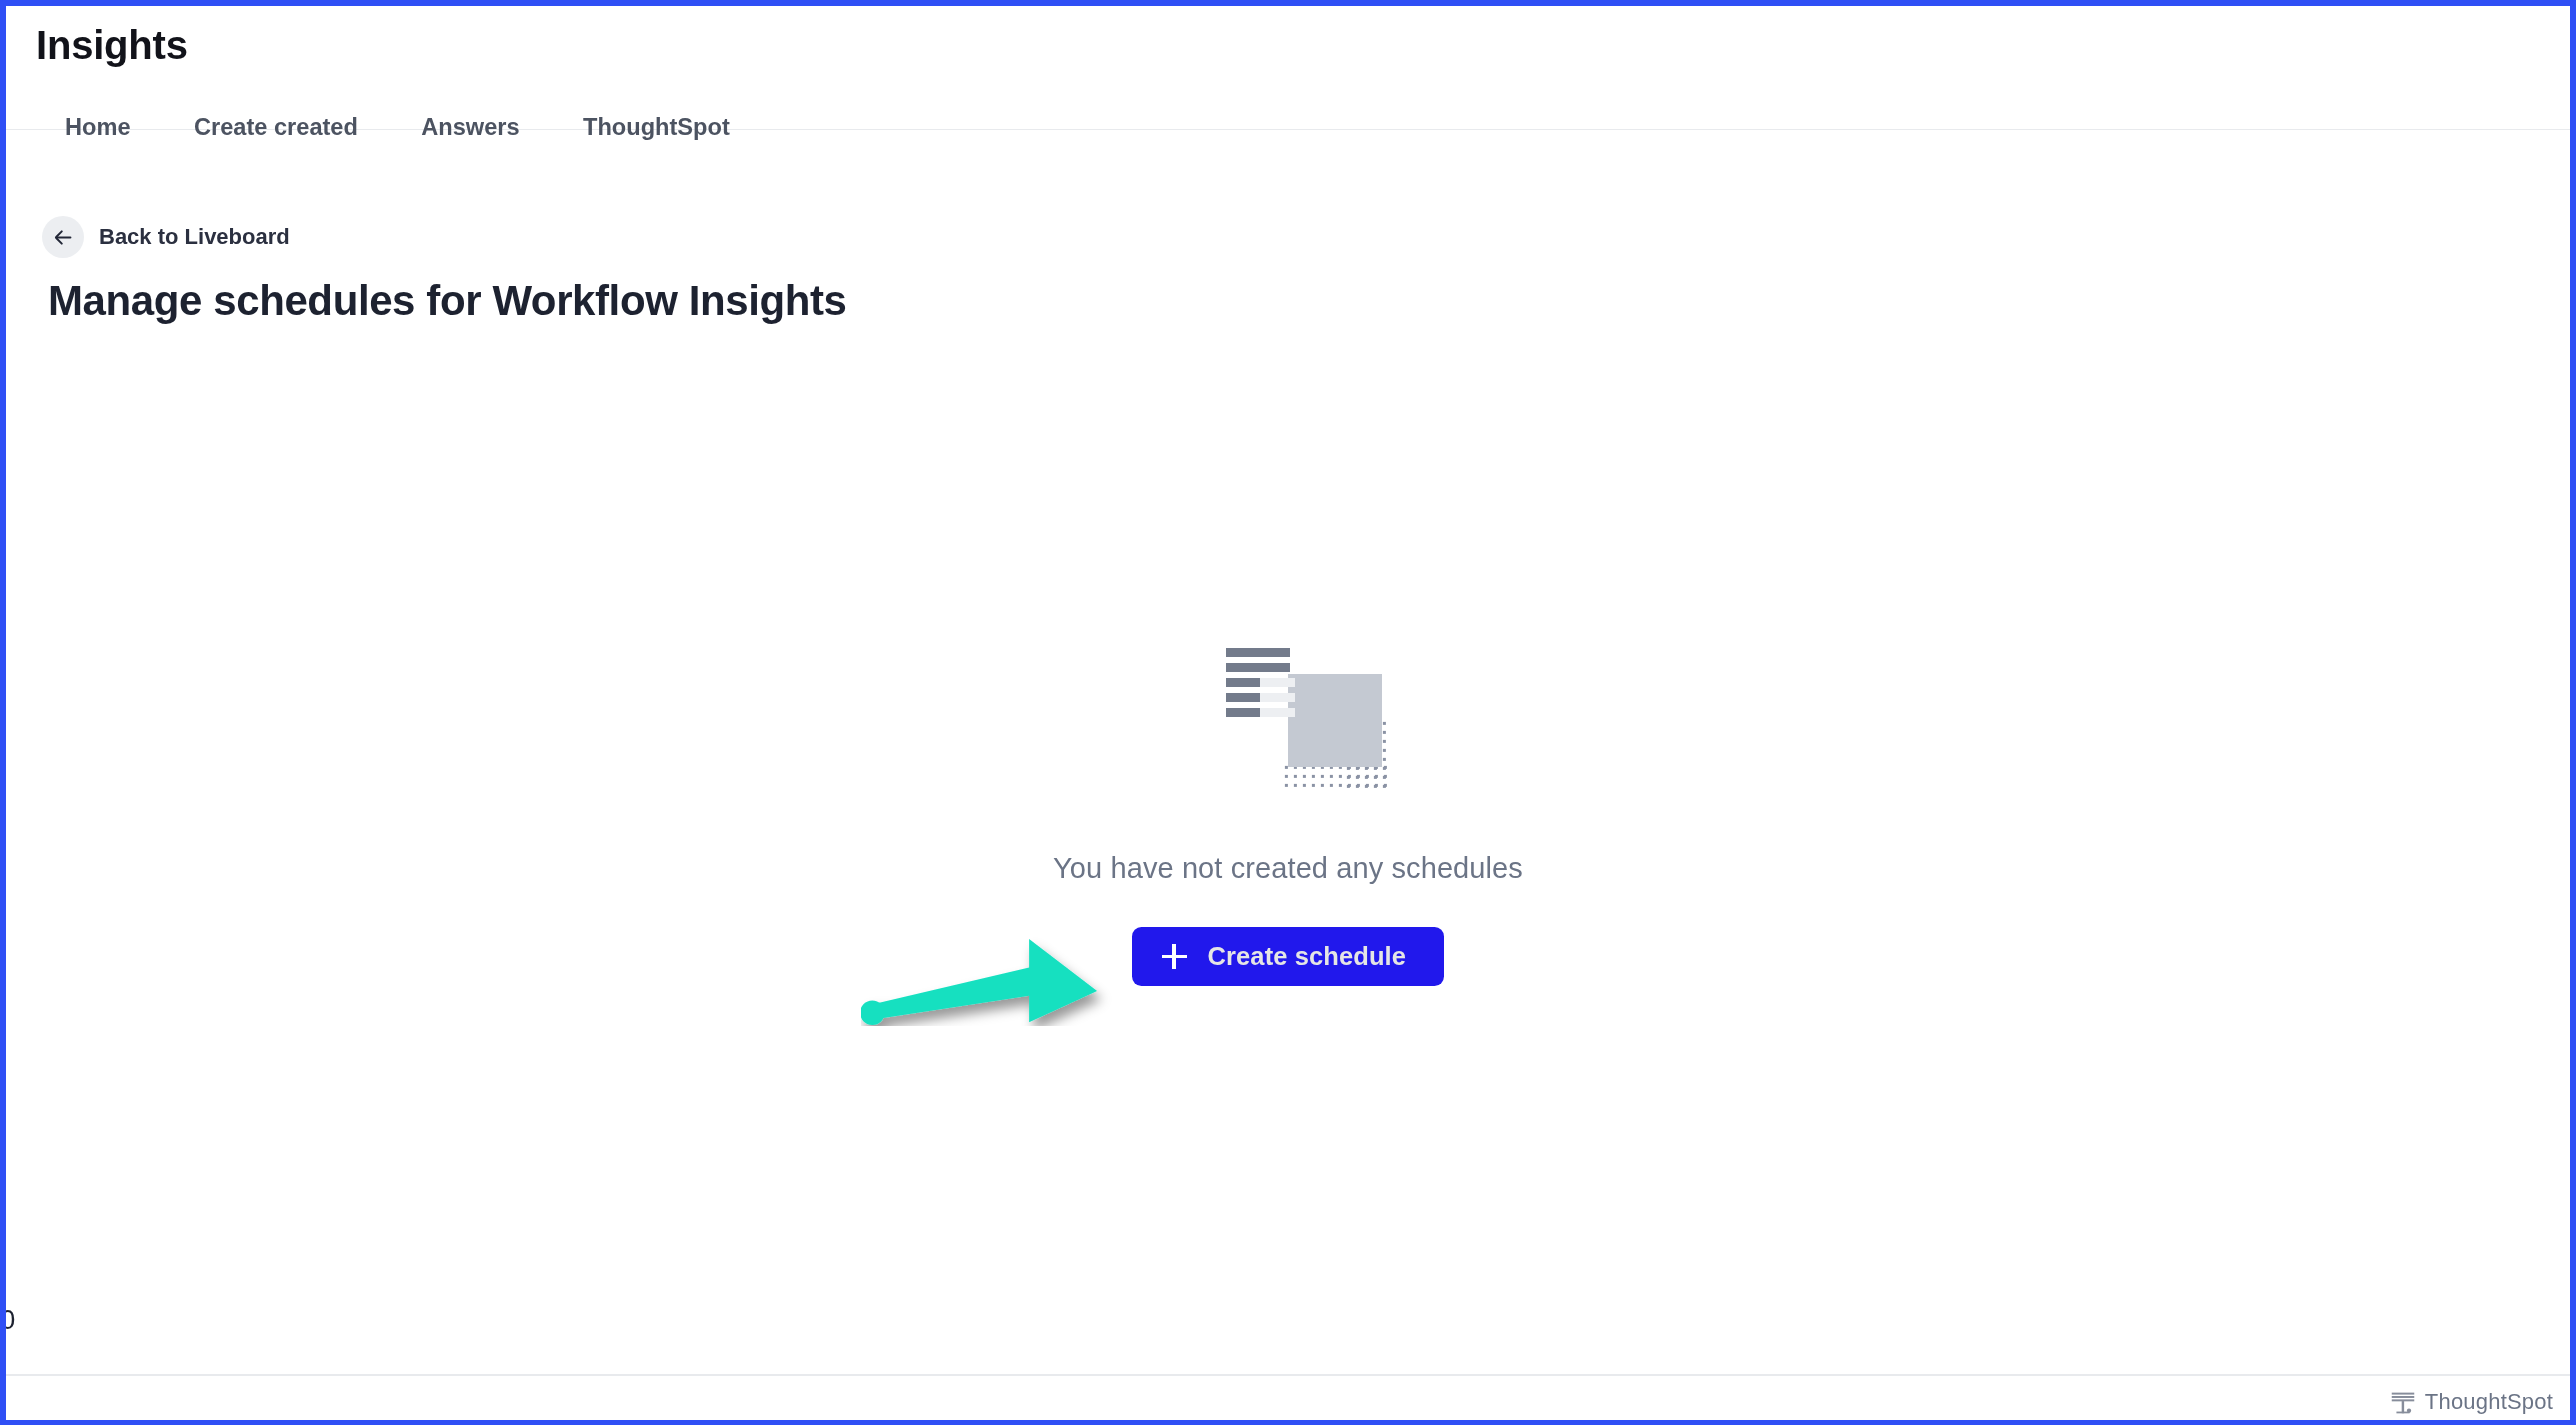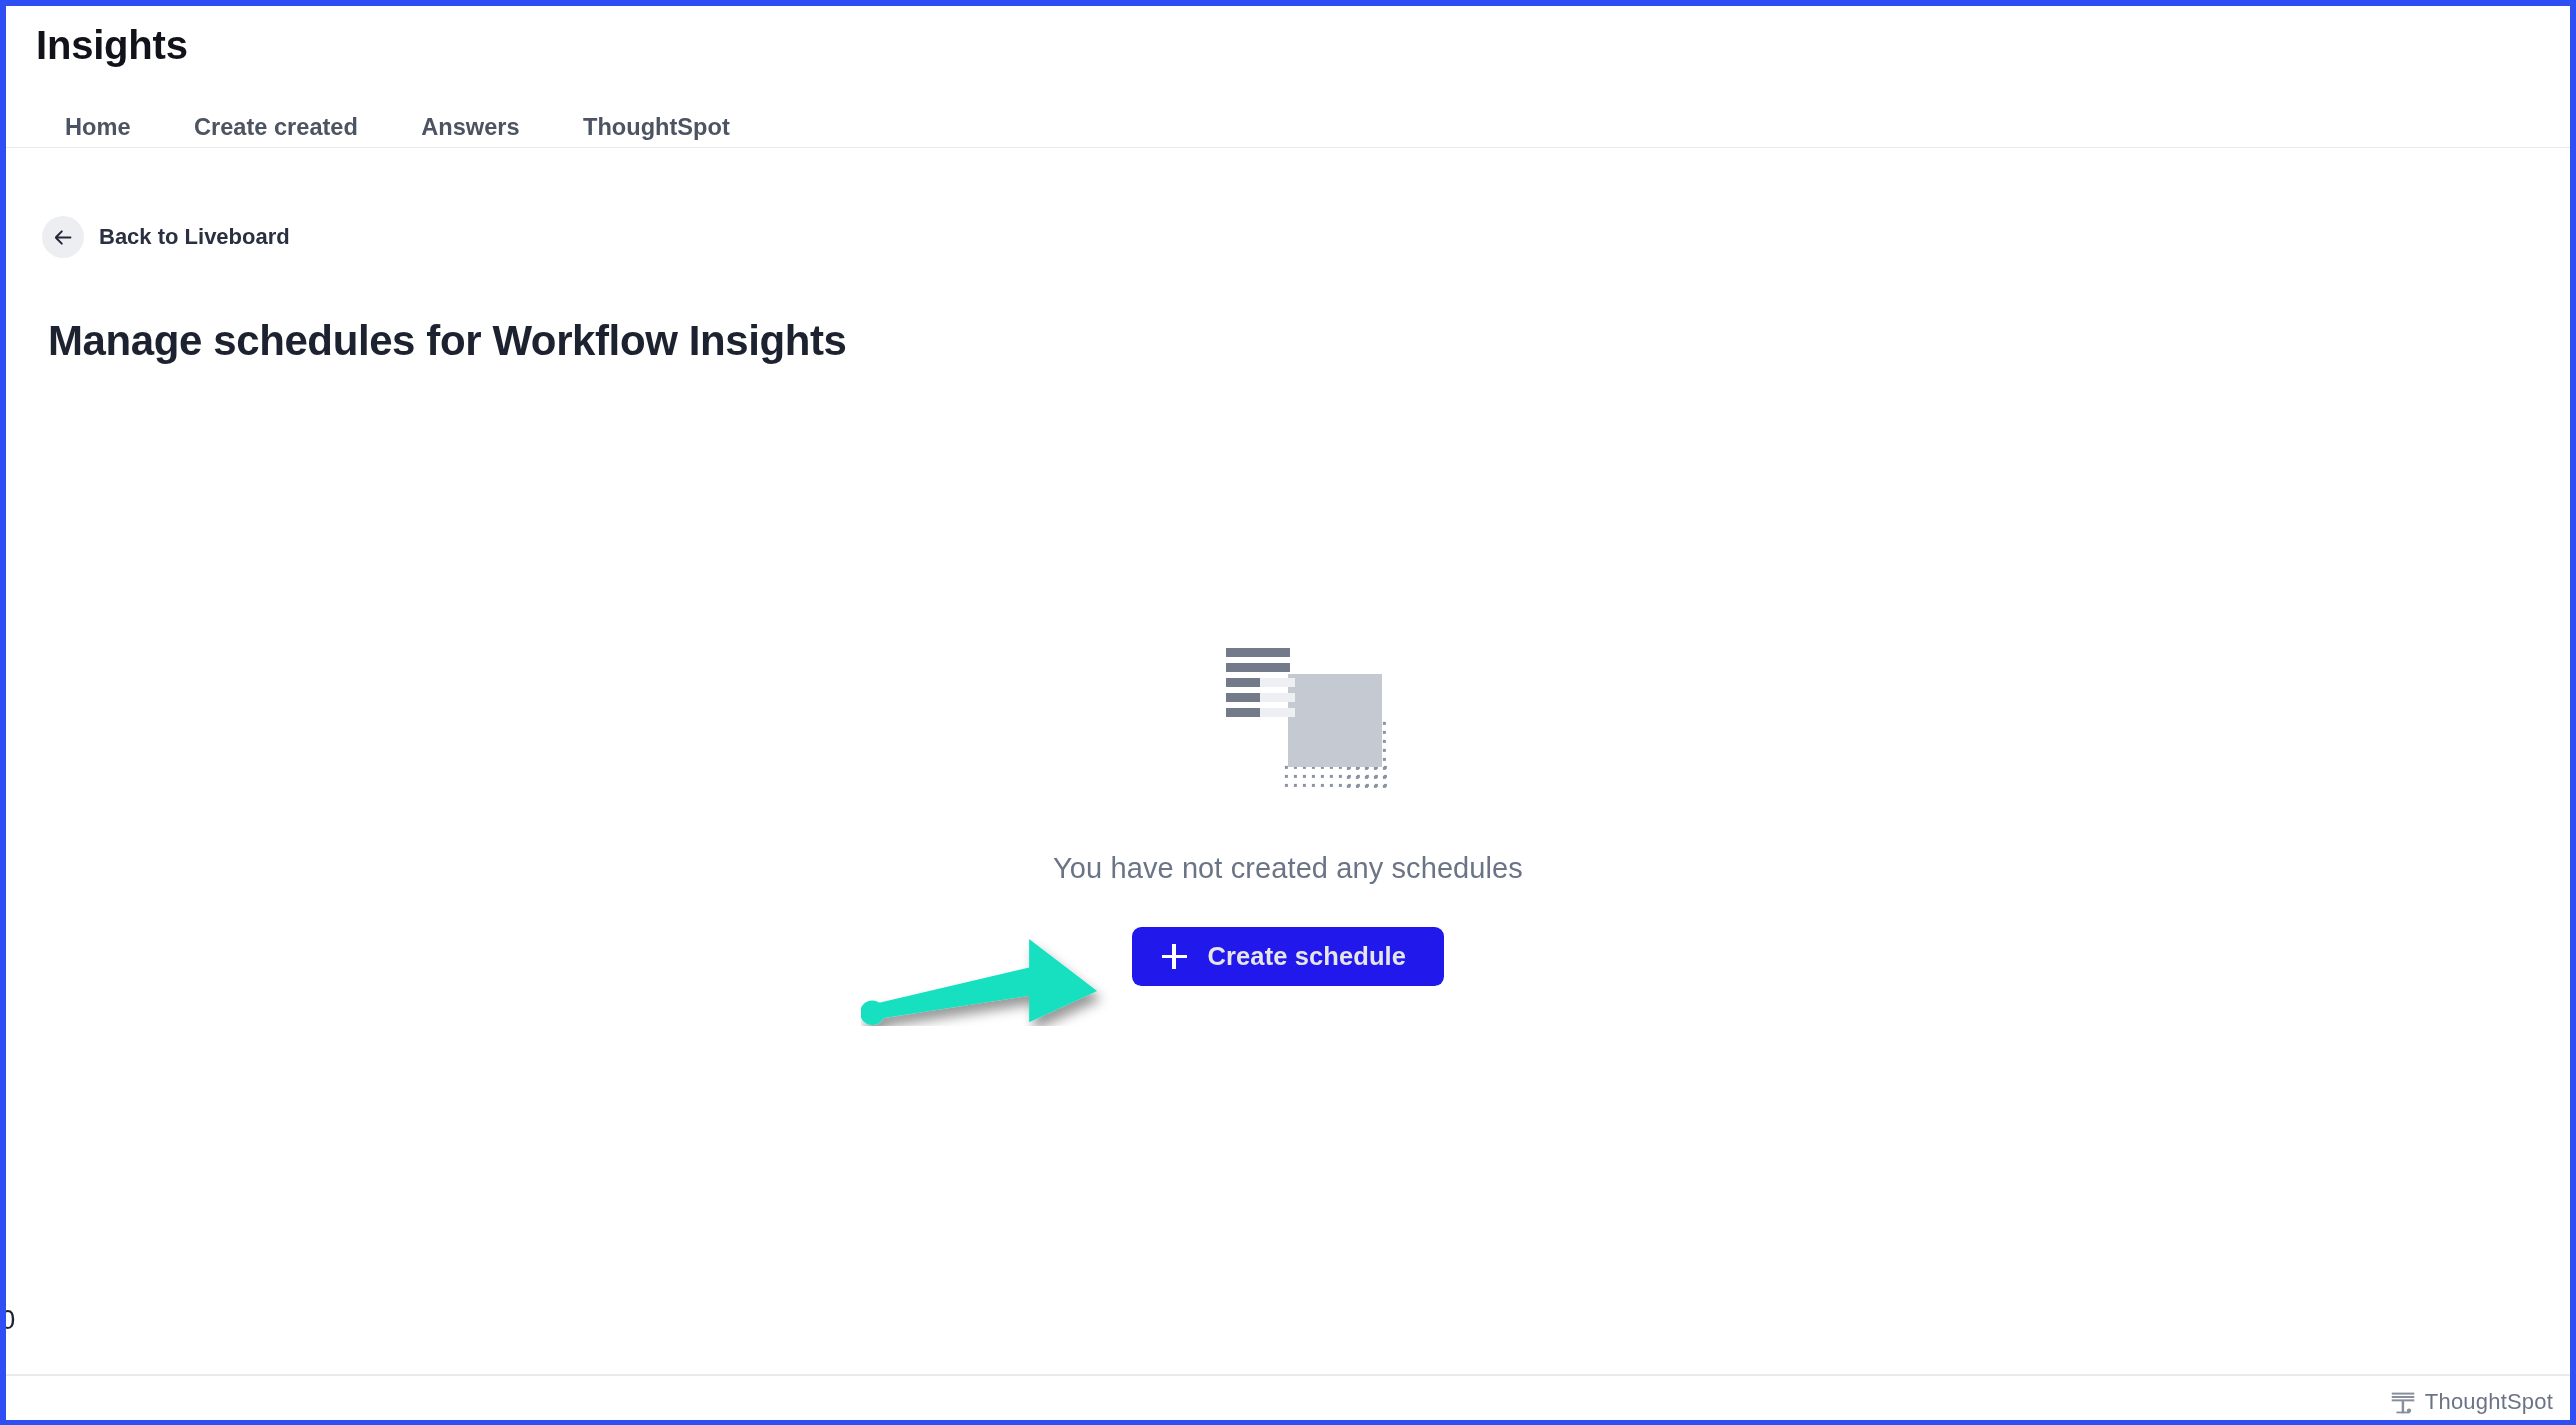--- a/index.html
+++ b/index.html
@@ -35,21 +35,21 @@
     background: #ffffff;
     overflow: hidden;
   }
 
   
   #top-bar {
     position: absolute;
     left: 0;
     top: 0;
     width: 100%;
-    height: 142px;
+    height: 124px;
     background: #ffffff;
     border-bottom: 1.9px solid #e8eaed;
     box-sizing: border-box;
   }
 
   #app-title {
     position: absolute;
     left: 30px;
     top: 19px;
     font-size: 40px;
@@ -110,21 +110,20 @@
   #page-title {
     position: absolute;
     left: 42px;
     top: 270px;
     font-size: 42px;
     font-weight: bold;
     color: #1d2230;
     letter-spacing: -0.4px;
     white-space: nowrap;
     line-height: 1.2;
-    margin-top: 40px;
   }
 
   
   #empty-state {
     position: absolute;
     left: 0;
     top: 642px;
     width: 100%;
     display: flex;
     flex-direction: column;

